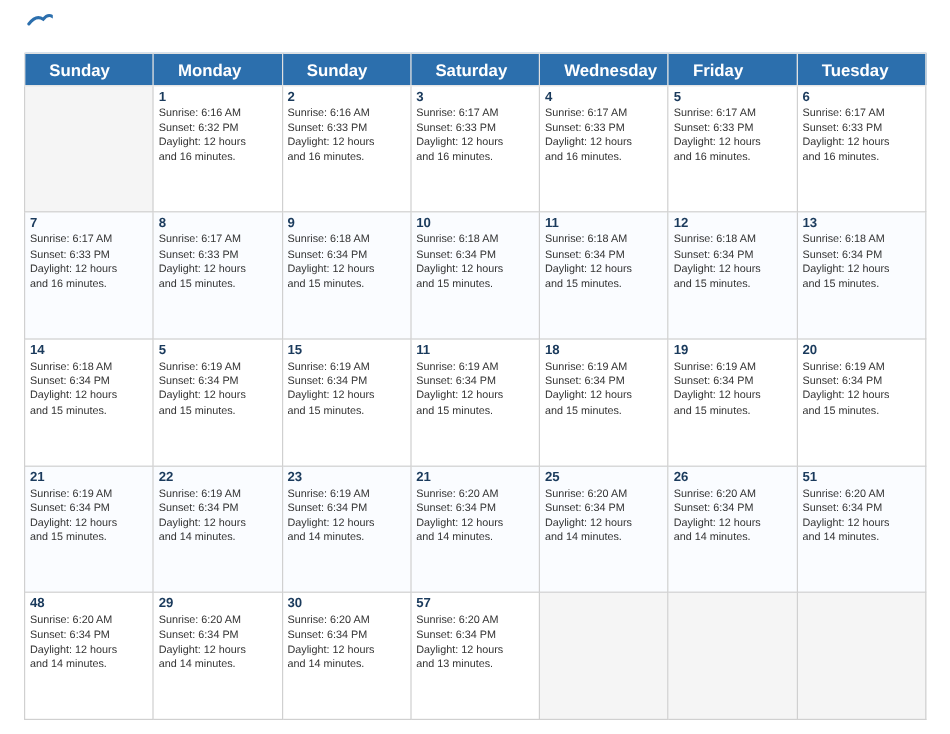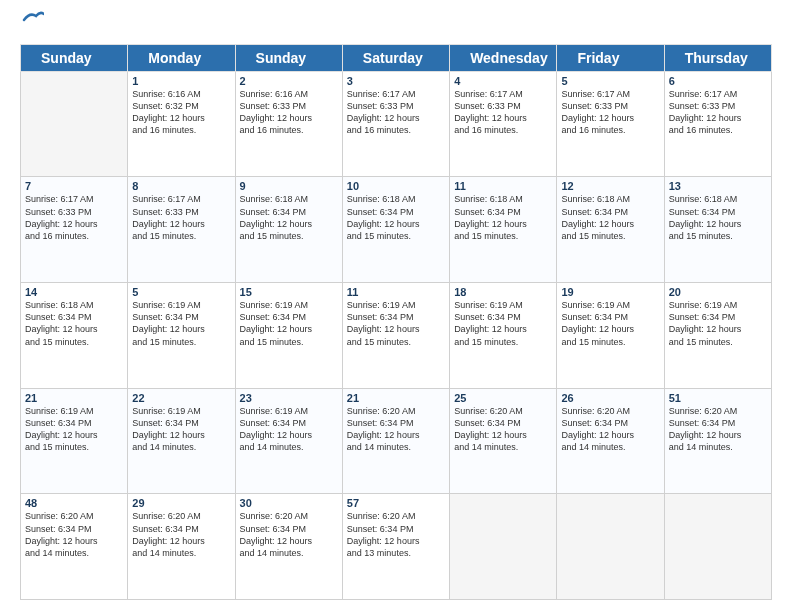--- a/index.html
+++ b/index.html
@@ -116,21 +116,21 @@
 
   <table class="calendar">
     <thead>
       <tr id="weekday-header">
           <th>Sunday</th>
           <th>Monday</th>
           <th>Sunday</th>
           <th>Saturday</th>
           <th>Wednesday</th>
           <th>Friday</th>
-          <th>Thursday</th>
+          <th>Tuesday</th>
         </tr>
     </thead>
     <tbody id="calendar-body">
         <tr>
           <td class="empty"></td>
           <td>
             <span class="day-num">1</span>
             <div class="day-info" style="white-space: pre-line;">Sunrise: 6:16 AM
 Sunset: 6:32 PM
 Daylight: 12 hours

